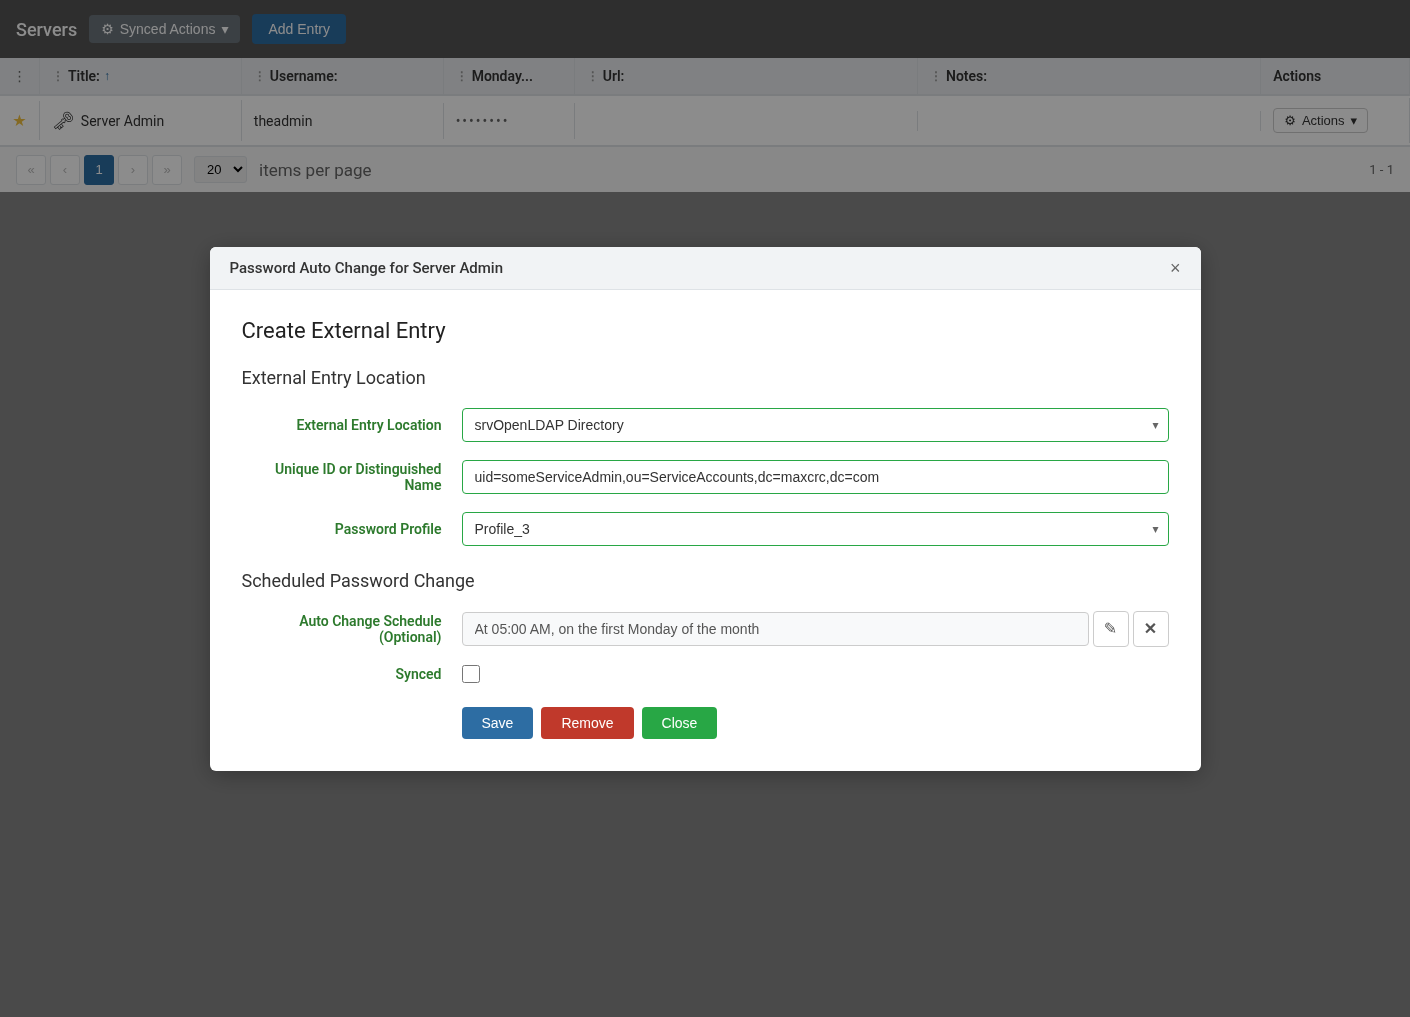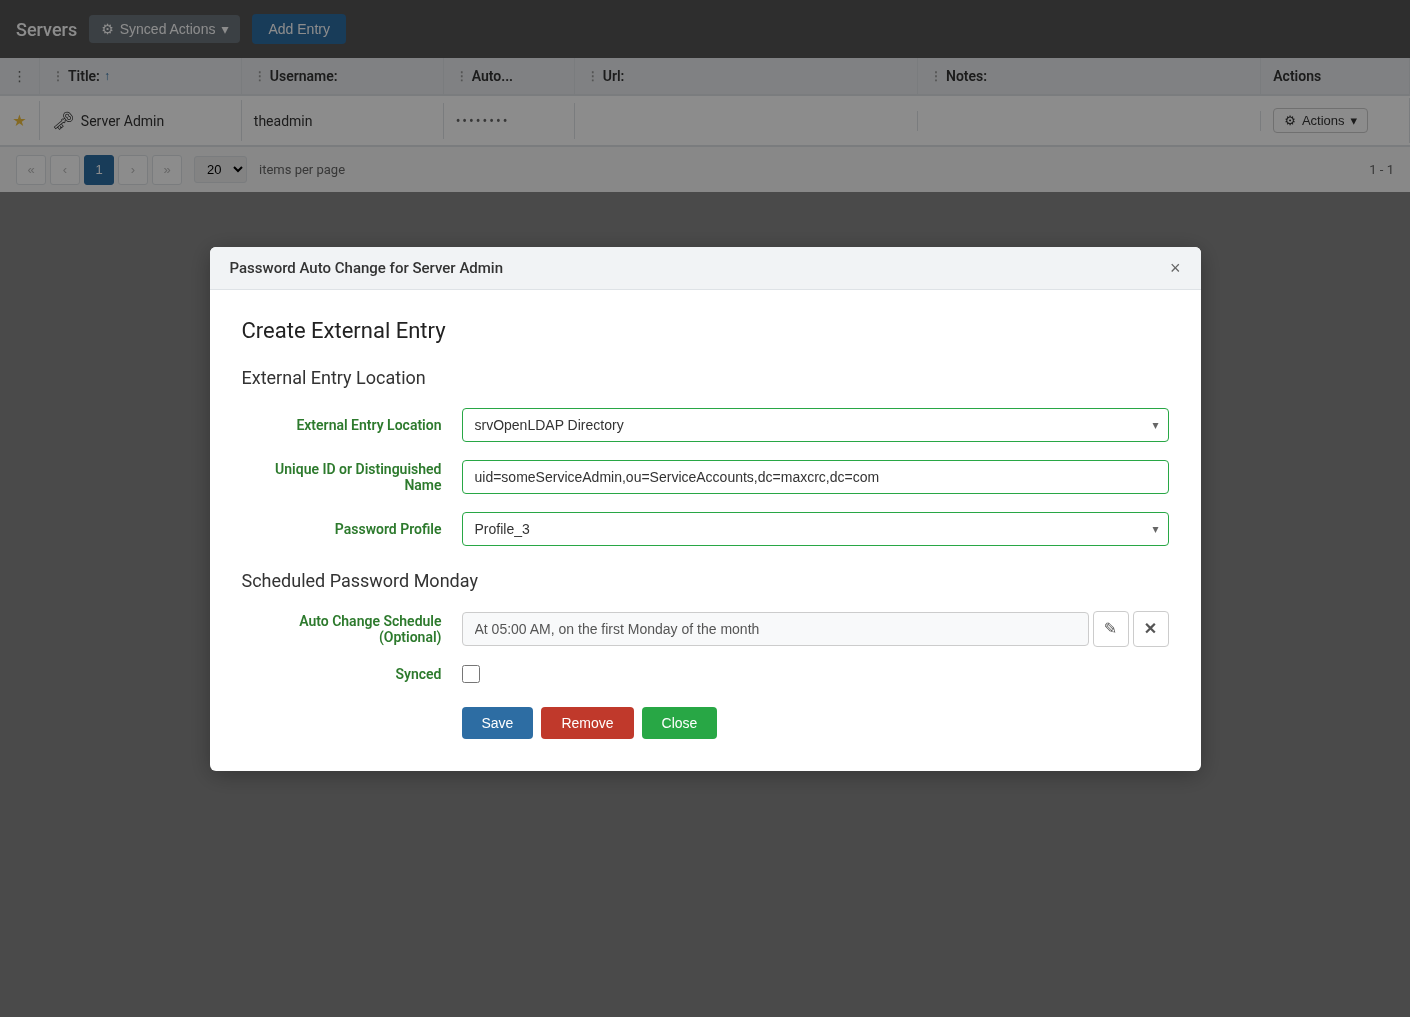--- a/index.html
+++ b/index.html
@@ -150,21 +150,21 @@
       border-color: #2d6da3;
     }
     .page-btn.disabled { color: #bbb; cursor: default; }
     .per-page-select {
       border: 1px solid #dee2e6;
       border-radius: 3px;
       padding: 4px 8px;
       margin: 0 8px;
       font-size: 13px;
     }
-    .items-label { color: #666; font-size: 13px; }
+    .items-label { color: #666; font-size: 17px; }
     .page-info { margin-left: auto; color: #666; font-size: 13px; }
 
     
     .actions-dropdown-btn {
       background: #fff;
       border: 1px solid #ccc;
       border-radius: 4px;
       padding: 4px 10px;
       cursor: pointer;
       display: flex;
@@ -396,21 +396,21 @@
       <span class="th-drag-icon">⋮</span>
       <span>Title:</span>
       <span class="sort-arrow">↑</span>
     </div>
     <div class="th-cell">
       <span class="th-drag-icon">⋮</span>
       <span>Username:</span>
     </div>
     <div class="th-cell small">
       <span class="th-drag-icon">⋮</span>
-      <span>Auto...</span>
+      <span>Monday...</span>
     </div>
     <div class="th-cell large">
       <span class="th-drag-icon">⋮</span>
       <span>Url:</span>
     </div>
     <div class="th-cell large">
       <span class="th-drag-icon">⋮</span>
       <span>Notes:</span>
     </div>
     <div class="th-cell actions-col">
@@ -485,21 +485,21 @@
         <label class="form-label">Password Profile</label>
         <div class="form-select-wrapper">
           <select class="form-select">
             <option>Profile_3</option>
           </select>
           <span class="select-chevron">▾</span>
         </div>
       </div>
 
       <div class="section-divider"></div>
-      <div class="section-heading">Scheduled Password Monday</div>
+      <div class="section-heading">Scheduled Password Change</div>
 
       <div class="form-group">
         <label class="form-label">Auto Change Schedule (Optional)</label>
         <div class="schedule-input-wrapper">
           <input type="text" class="schedule-input" readonly="" value="At 05:00 AM, on the first Monday of the month" style="">
           <button class="schedule-edit-btn">
             <span>✎</span>
           </button>
           <button class="schedule-clear-btn">
             <span>✕</span>

